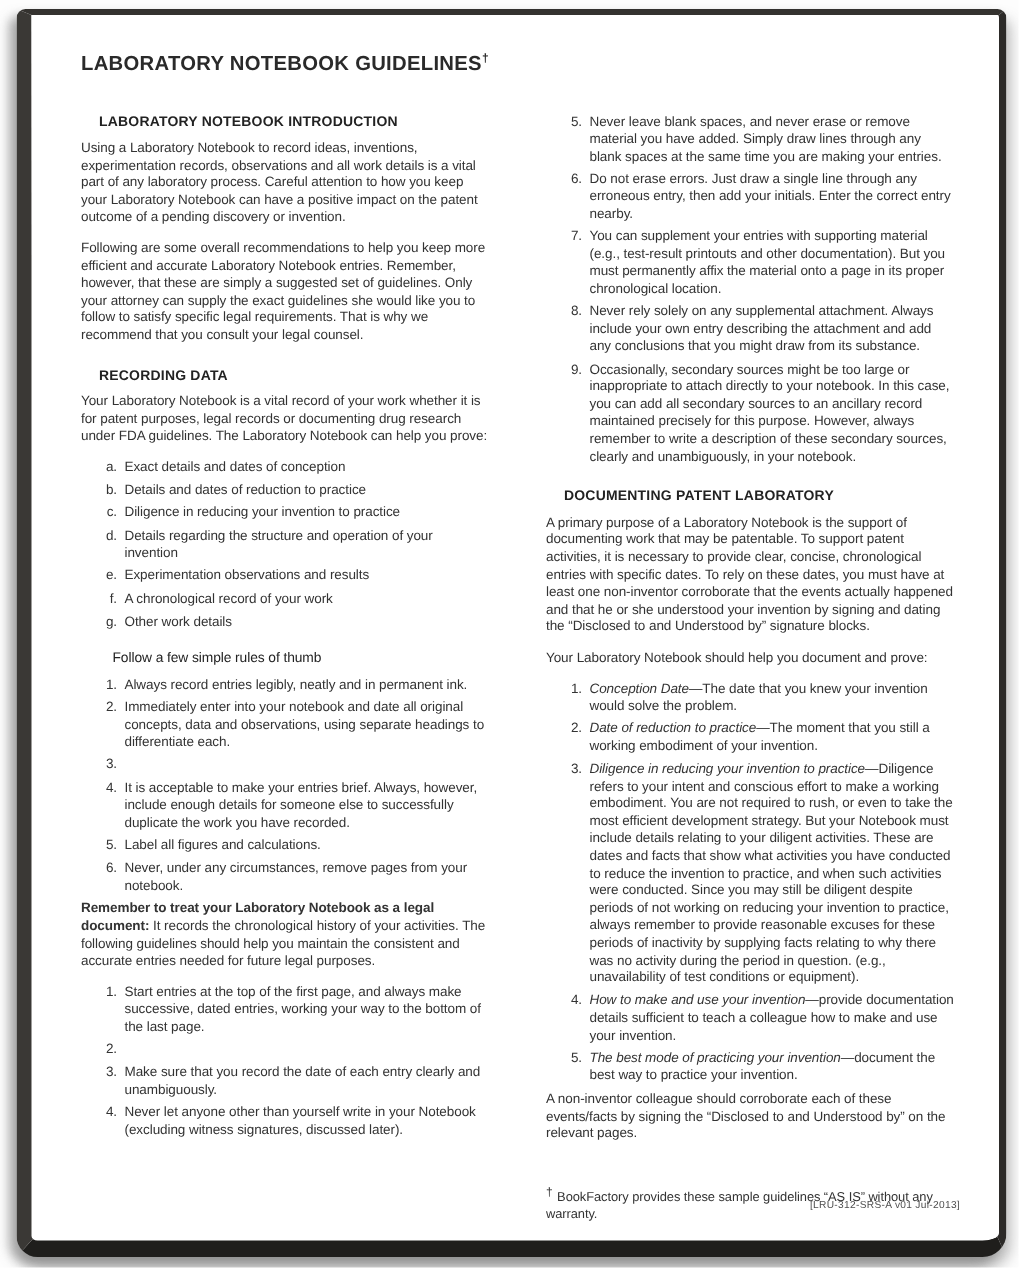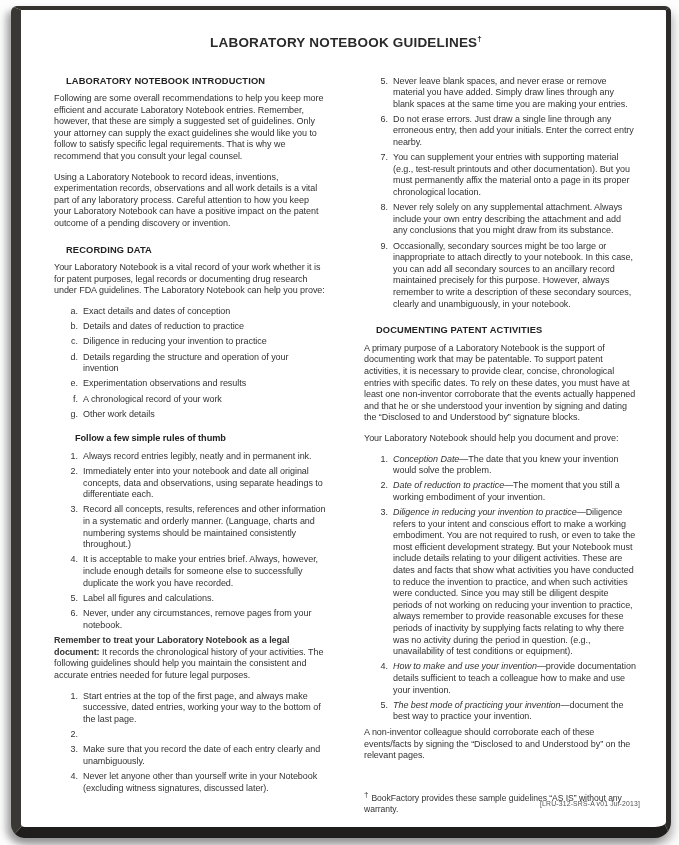--- a/index.html
+++ b/index.html
@@ -27,21 +27,21 @@
     border-radius: 6px 6px 16px 14px;
     box-shadow: -5px 5px 7px rgba(105,105,105,0.55), 3px 7px 9px rgba(120,120,120,0.45);
   }
   .content {
     position: relative;
     width: 100%; height: 100%;
     padding: 24px 28px 0 33px;
   }
   .title {
     margin: 0;
-    text-align: center;
+    text-align: left;
     font-size: 13.5px;
     font-weight: bold;
     color: #2a2a2a;
     letter-spacing: 0.2px;
   }
   .title sup { font-size: 8px; vertical-align: super; }
   .columns {
     display: flex;
     gap: 38px;
     margin-top: 26px;
@@ -59,21 +59,21 @@
     font-size: 9.3px;
     font-weight: bold;
     color: #222222;
     letter-spacing: 0.15px;
     padding-left: 12px;
   }
   .sec-heading.first { margin-top: 0; }
   .sub-heading {
     margin: 13px 0 6px 0;
     font-size: 9.2px;
-    font-weight: bold;
+    font-weight: normal;
     color: #222222;
     padding-left: 21px;
   }
   p.body { margin: 0 0 9px 0; }
   .list { margin: 0 0 4px 0; }
   .li {
     display: flex;
     gap: 5px;
     padding-left: 13px;
     margin-bottom: 3.6px;
@@ -103,22 +103,22 @@
   <div class="page">
     <div class="content">
 
       <h1 class="title"><span>LABORATORY NOTEBOOK GUIDELINES</span><sup>†</sup></h1>
 
       <div class="columns">
 
         <div class="col">
 
           <h2 class="sec-heading first">LABORATORY NOTEBOOK INTRODUCTION</h2>
+          <p class="body">Using a Laboratory Notebook to record ideas, inventions, experimentation records, observations and all work details is a vital part of any laboratory process. Careful attention to how you keep your Laboratory Notebook can have a positive impact on the patent outcome of a pending discovery or invention.</p>
           <p class="body">Following are some overall recommendations to help you keep more efficient and accurate Laboratory Notebook entries. Remember, however, that these are simply a suggested set of guidelines. Only your attorney can supply the exact guidelines she would like you to follow to satisfy specific legal requirements. That is why we recommend that you consult your legal counsel.</p>
-          <p class="body">Using a Laboratory Notebook to record ideas, inventions, experimentation records, observations and all work details is a vital part of any laboratory process. Careful attention to how you keep your Laboratory Notebook can have a positive impact on the patent outcome of a pending discovery or invention.</p>
 
           <h2 class="sec-heading">RECORDING DATA</h2>
           <p class="body">Your Laboratory Notebook is a vital record of your work whether it is for patent purposes, legal records or documenting drug research under FDA guidelines. The Laboratory Notebook can help you prove:</p>
           <div class="list">
             <div class="li">
                 <span class="marker">a.</span>
                 <span class="li-text">Exact details and dates of conception</span>
               </div>
             <div class="li">
                 <span class="marker">b.</span>
@@ -151,21 +151,20 @@
             <div class="li">
                 <span class="marker">1.</span>
                 <span class="li-text">Always record entries legibly, neatly and in permanent ink.</span>
               </div>
             <div class="li">
                 <span class="marker">2.</span>
                 <span class="li-text">Immediately enter into your notebook and date all original concepts, data and observations, using separate headings to differentiate each.</span>
               </div>
             <div class="li">
                 <span class="marker">3.</span>
-                <span class="li-text">Record all concepts, results, references and other information in a systematic and orderly manner. (Language, charts and numbering systems should be maintained consistently throughout.)</span>
               </div>
             <div class="li">
                 <span class="marker">4.</span>
                 <span class="li-text">It is acceptable to make your entries brief. Always, however, include enough details for someone else to successfully duplicate the work you have recorded.</span>
               </div>
             <div class="li">
                 <span class="marker">5.</span>
                 <span class="li-text">Label all figures and calculations.</span>
               </div>
             <div class="li">
@@ -212,21 +211,21 @@
             <div class="li">
                 <span class="marker">8.</span>
                 <span class="li-text">Never rely solely on any supplemental attachment. Always include your own entry describing the attachment and add any conclusions that you might draw from its substance.</span>
               </div>
             <div class="li">
                 <span class="marker">9.</span>
                 <span class="li-text">Occasionally, secondary sources might be too large or inappropriate to attach directly to your notebook. In this case, you can add all secondary sources to an ancillary record maintained precisely for this purpose. However, always remember to write a description of these secondary sources, clearly and unambiguously, in your notebook.</span>
               </div>
           </div>
 
-          <h2 class="sec-heading">DOCUMENTING PATENT ACTIVITIES</h2>
+          <h2 class="sec-heading">DOCUMENTING PATENT LABORATORY</h2>
           <p class="body">A primary purpose of a Laboratory Notebook is the support of documenting work that may be patentable. To support patent activities, it is necessary to provide clear, concise, chronological entries with specific dates. To rely on these dates, you must have at least one non-inventor corroborate that the events actually happened and that he or she understood your invention by signing and dating the “Disclosed to and Understood by” signature blocks.</p>
           <p class="body">Your Laboratory Notebook should help you document and prove:</p>
           <div class="list">
             <div class="li">
                 <span class="marker">1.</span>
                 <span class="li-text"><i>Conception Date</i><span>—The date that you knew your invention would solve the problem.</span></span>
               </div>
             <div class="li">
                 <span class="marker">2.</span>
                 <span class="li-text"><i>Date of reduction to practice</i><span>—The moment that you still a working embodiment of your invention.</span></span>

